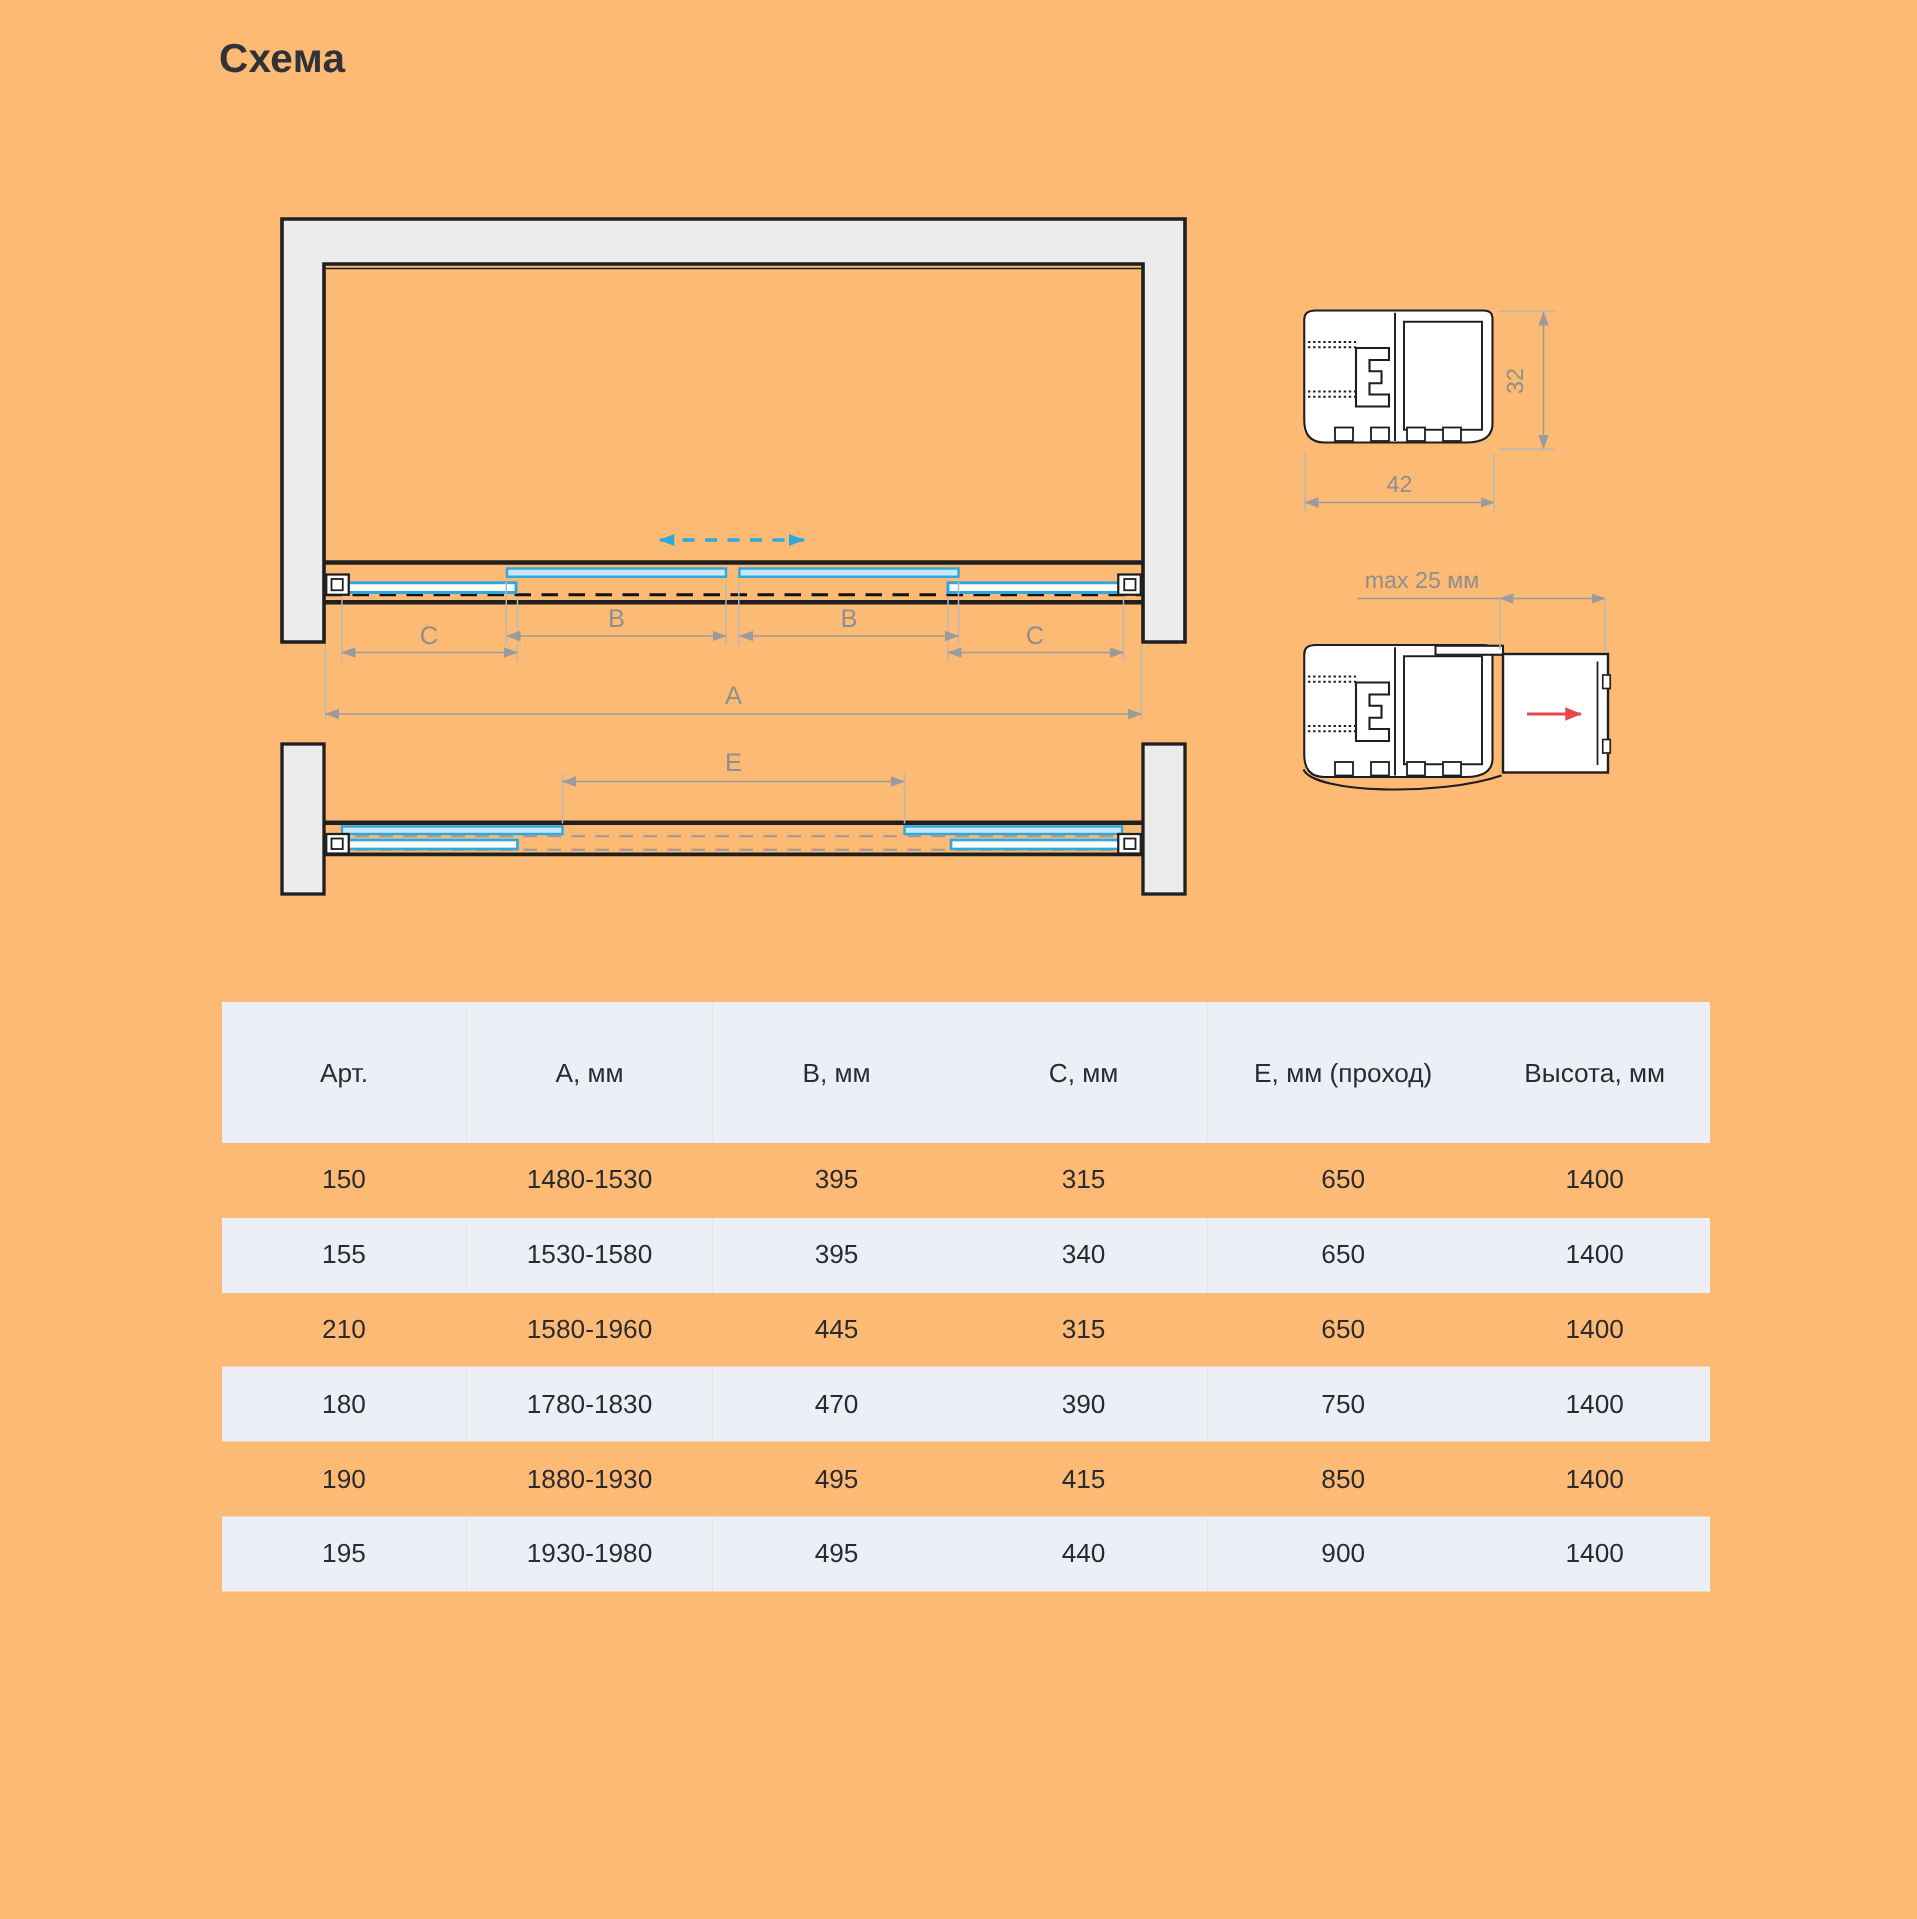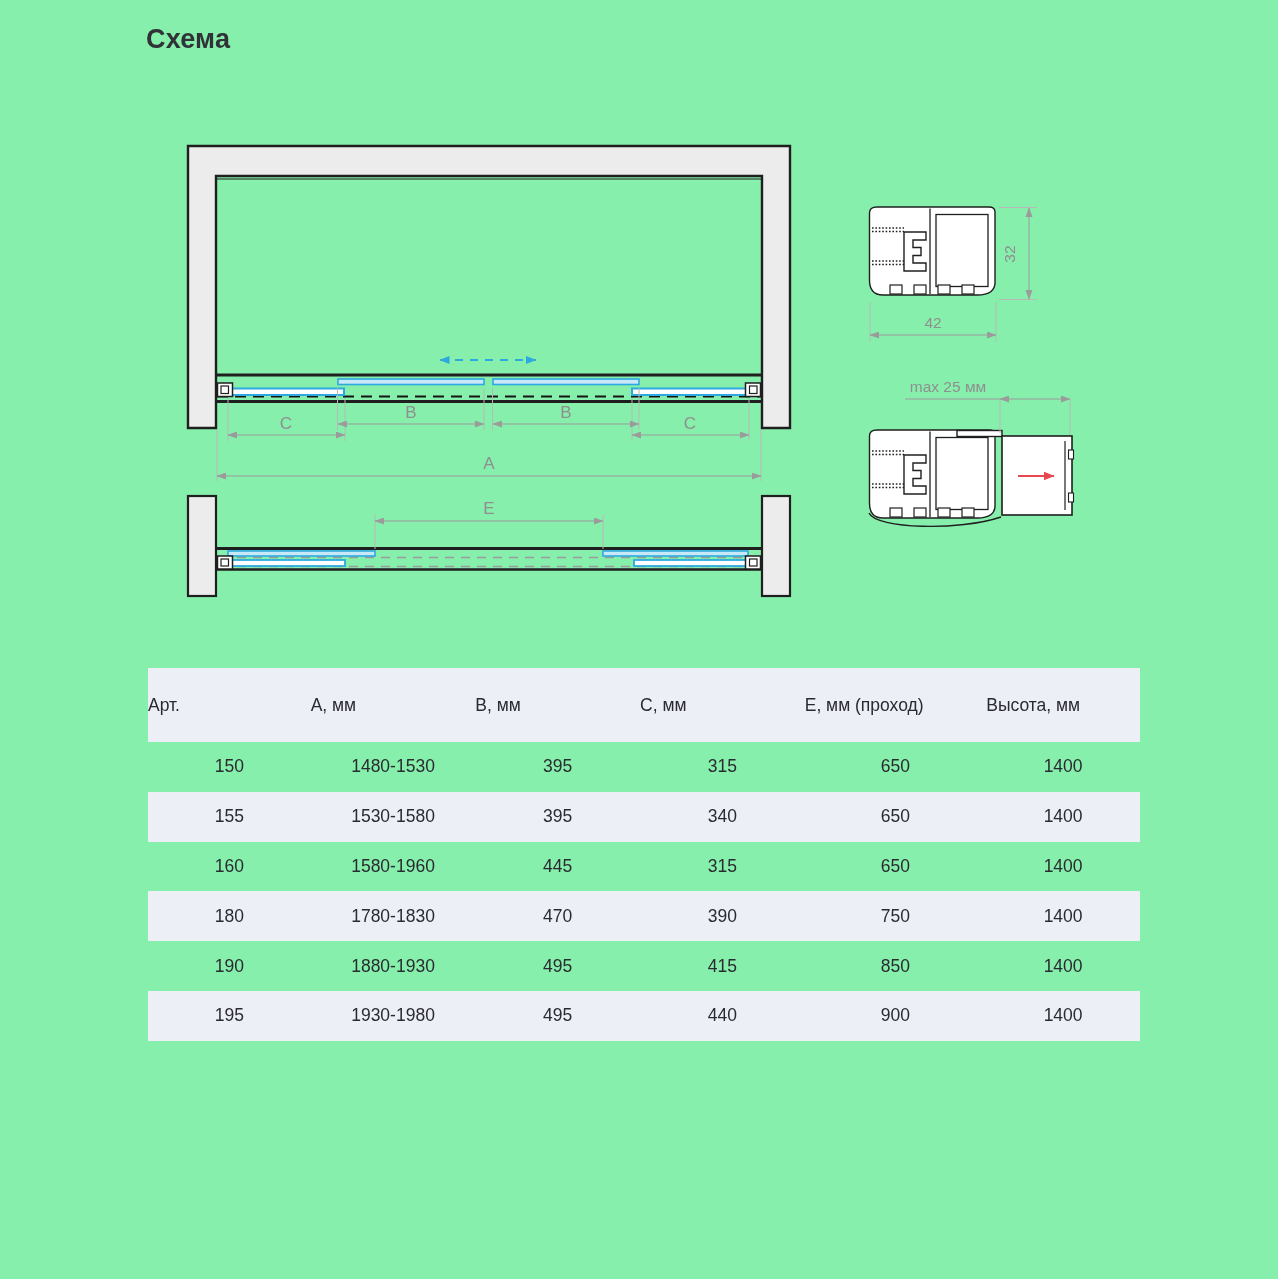--- a/index.html
+++ b/index.html
@@ -1,34 +1,34 @@
 <!DOCTYPE html>
 <html><head>
 <meta charset="utf-8">
 <style>
   html,body{margin:0;padding:0;background:#ffffff;}
   .canvas{
-    position:relative;width:1278px;height:1279px;background:#86efac;overflow:hidden;
+    position:relative;width:1278px;height:1279px;background:#fdba74;overflow:hidden;
     font-family:"Liberation Sans",sans-serif;color:#2a2b30;
   }
   .page-title{
     position:absolute;left:146px;top:24px;margin:0;
     font-size:27px;font-weight:700;color:#303237;letter-spacing:.2px;
   }
   .drawing{position:absolute;left:0;top:0;}
   .dim-label{fill:#8f8f8f;font-family:"Liberation Sans",sans-serif;font-size:17px;}
   .dim-label.small{font-size:15.5px;}
   .dimline{stroke:#9b9b9b;stroke-width:1;fill:none;}
   .extline{stroke:#b8b8b8;stroke-width:1;fill:none;}
   .blk{stroke:#1f1f1f;fill:none;}
   .profile-part{fill:#ffffff;stroke:#1f1f1f;stroke-width:1.4;}
   .tbl-wrap{position:absolute;left:148px;top:668px;width:992px;}
   table.sizes{border-collapse:collapse;width:100%;table-layout:fixed;
     font-size:17.5px;color:#2a2b30;}
-  table.sizes th{height:74px;font-weight:500;background:#edeff7;text-align:left;vertical-align:middle;padding:0;}
+  table.sizes th{height:62px;font-weight:500;background:#edeff7;text-align:center;vertical-align:middle;padding:16px;}
   table.sizes td{height:49.8px;text-align:center;vertical-align:middle;padding:0;font-weight:400;}
   table.sizes tbody tr:nth-child(even){background:#edeff7;}
 </style>
 </head>
 <body>
 
 <div class="canvas">
 
   <h1 class="page-title">Схема</h1>
 
@@ -221,21 +221,21 @@
           </tr>
           <tr>
             <td>155</td>
             <td>1530-1580</td>
             <td>395</td>
             <td>340</td>
             <td>650</td>
             <td>1400</td>
           </tr>
           <tr>
-            <td>160</td>
+            <td>210</td>
             <td>1580-1960</td>
             <td>445</td>
             <td>315</td>
             <td>650</td>
             <td>1400</td>
           </tr>
           <tr>
             <td>180</td>
             <td>1780-1830</td>
             <td>470</td>

